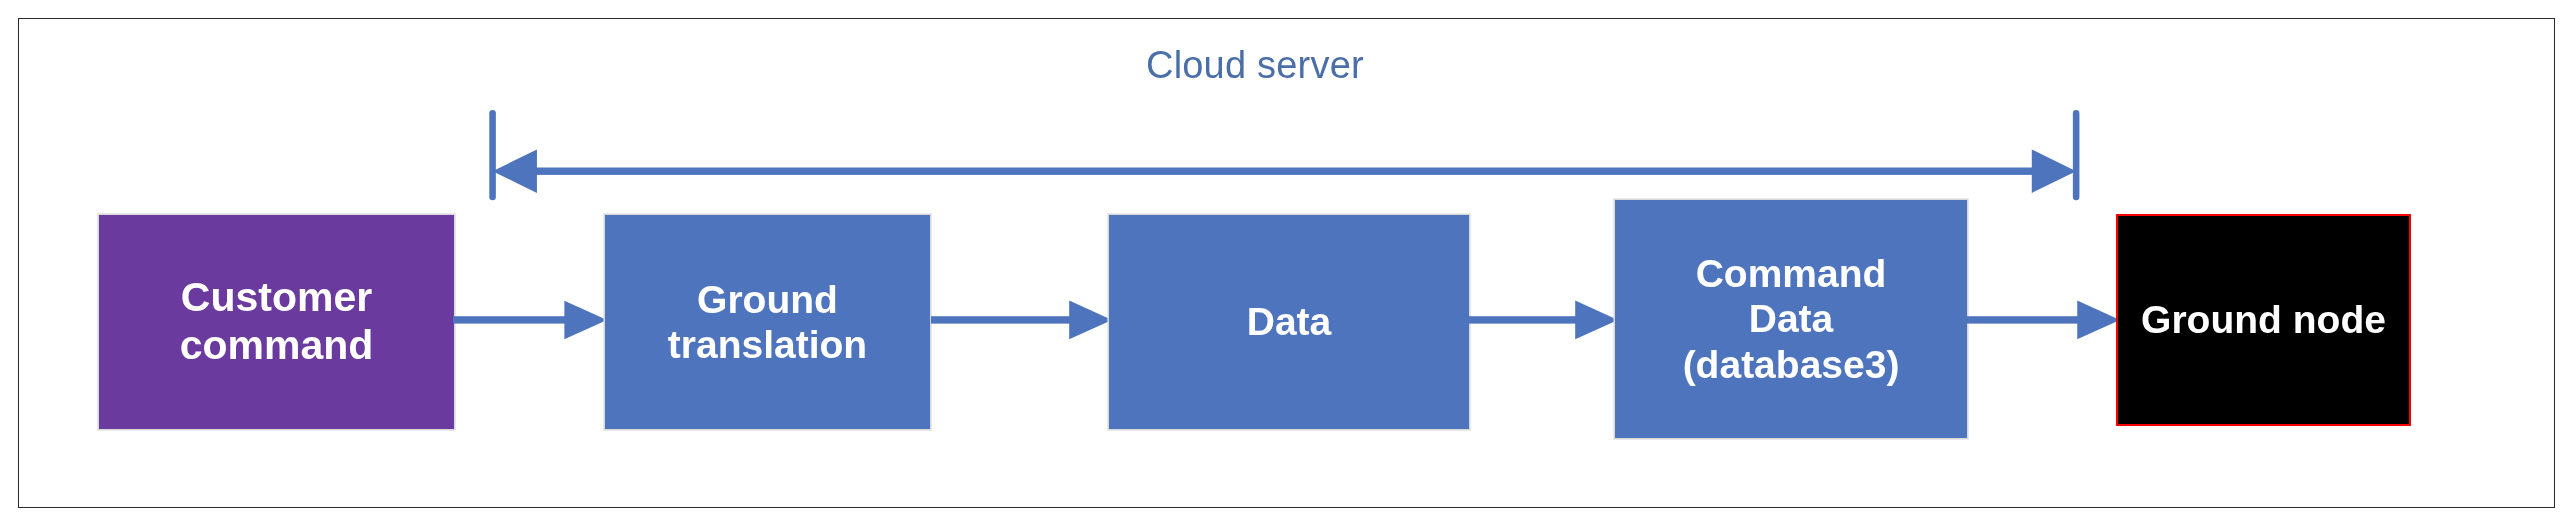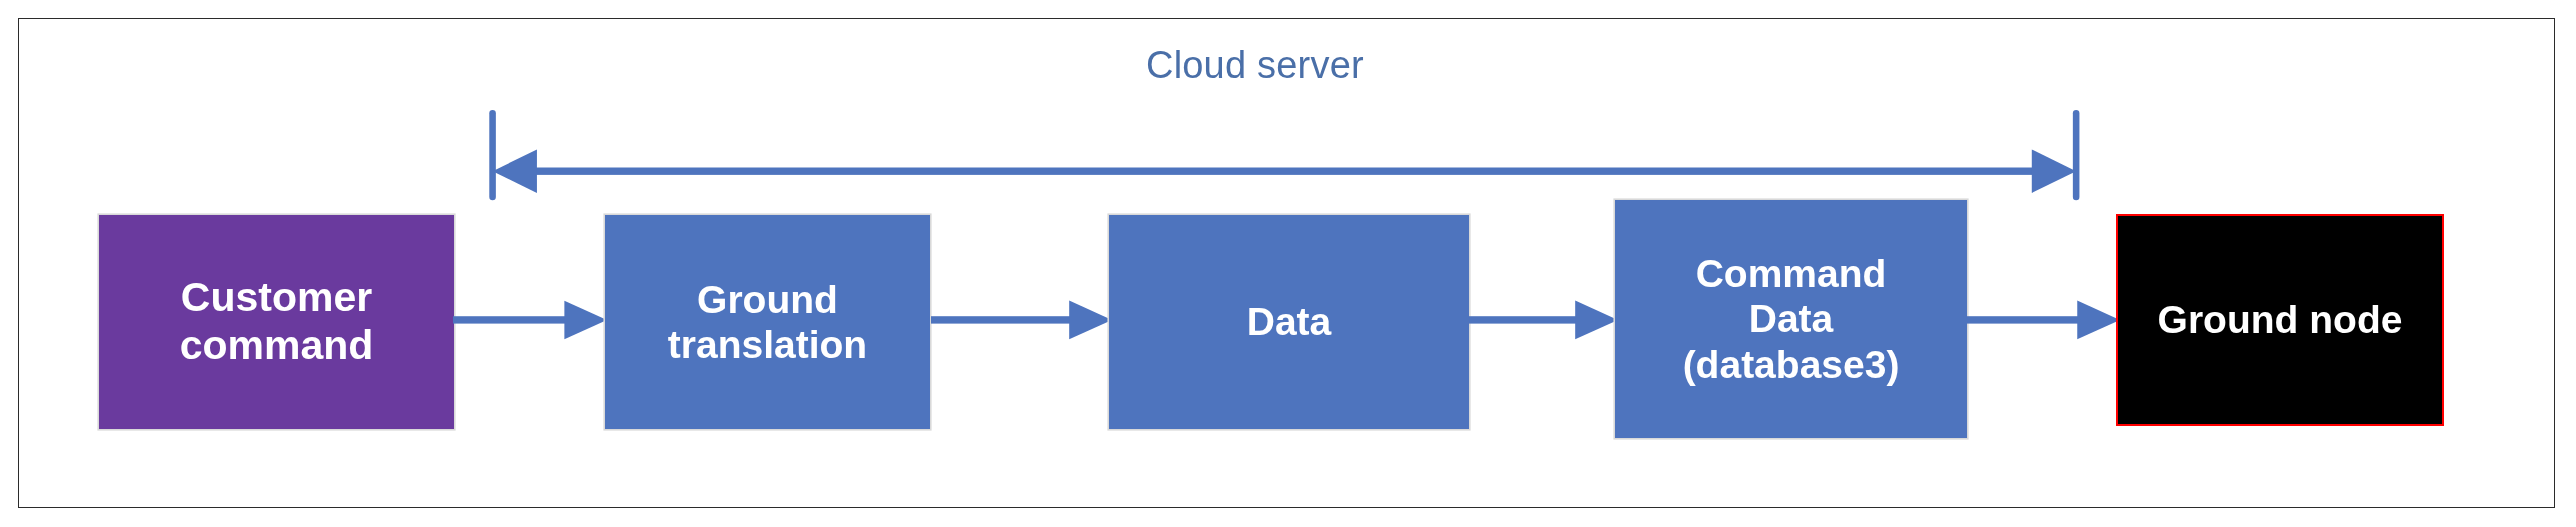--- a/index.html
+++ b/index.html
@@ -87,21 +87,21 @@
     width: 352px;
     height: 238px;
     background: #4E74BE;
     font-size: 39px;
     box-shadow: 0 0 0 1.6px #d9d9d9;
   }
 
   .node-ground {
     left: 2116px;
     top: 214px;
-    width: 328px;
+    width: 295px;
     height: 212px;
     background: #000000;
     border: 2.5px solid #FF0000;
     font-size: 39px;
     text-align: right;
   }
 
   
   .arrow {
     position: absolute;

